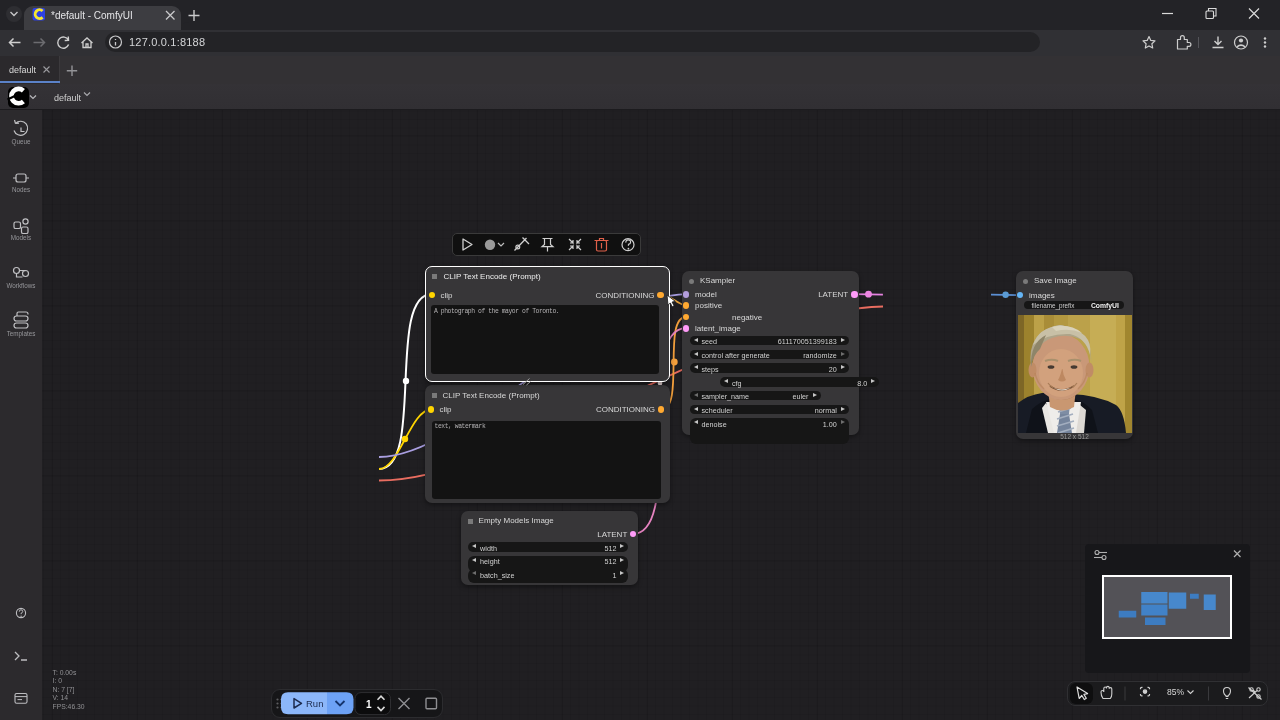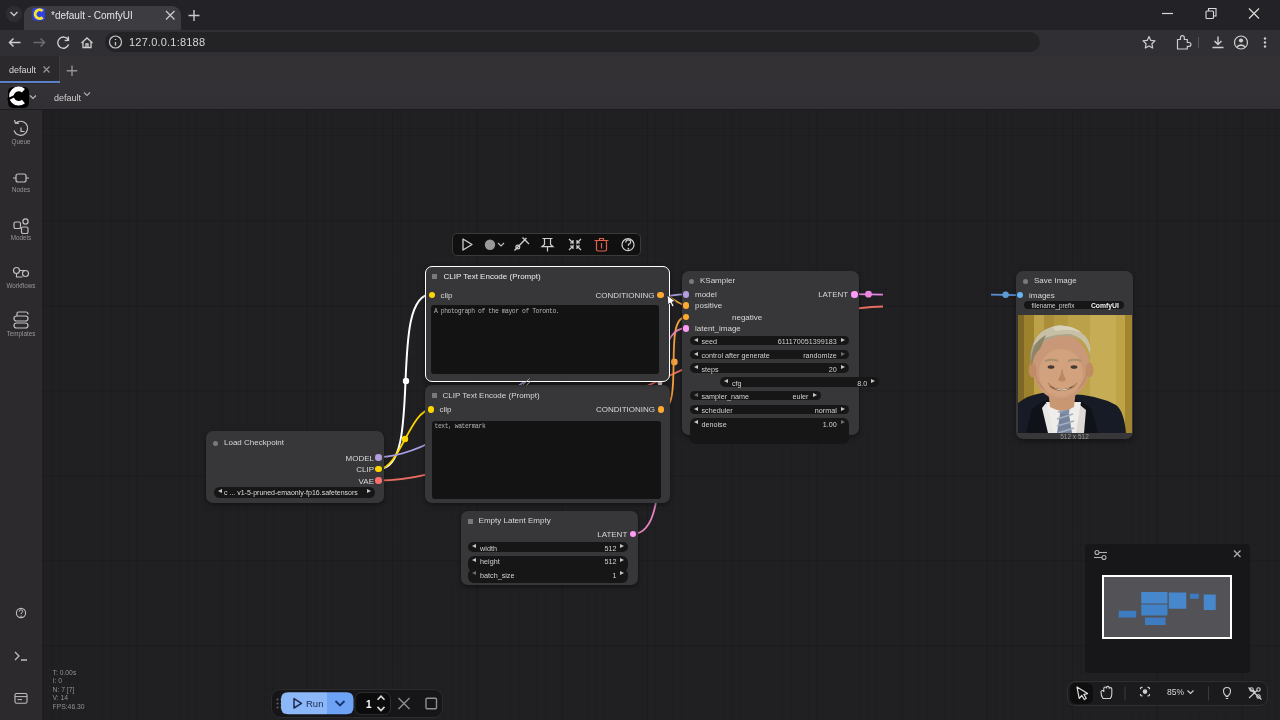--- a/index.html
+++ b/index.html
@@ -125,35 +125,20 @@
     <path d="M854.3,294.2 L882.9,294.7" stroke="#e583e0" stroke-width="1.8" fill="none"></path>
     <path d="M991,294.6 L1020,295.1" stroke="#5b8fd4" stroke-width="1.8" fill="none"></path>
     <circle cx="406" cy="381" r="3.2" fill="#fff"></circle>
     <circle cx="405" cy="439" r="3.2" fill="#ffd500"></circle>
     <circle cx="674.3" cy="362" r="3.4" fill="#f5a13d"></circle>
     <circle cx="660" cy="383" r="2.4" fill="#e6d5d5"></circle>
     <circle cx="868.5" cy="294.2" r="3.4" fill="#ee86e3"></circle>
     <circle cx="1005.6" cy="294.8" r="3.2" fill="#5b9bd4"></circle>
   </svg>
 
-  <div class="node" style="left:206px;top:431px;width:178px;height:72px;">
-    <div class="ndot" style="border-radius:50%;top:10px;"></div>
-    <div class="ntitle" style="top:7px;">Load Checkpoint</div>
-    <div class="slot" style="right:10px;top:22.5px;">MODEL</div>
-    <div class="dot" style="left:169.4px;top:23px;background:#b39ddb;"></div>
-    <div class="slot" style="right:10px;top:34px;">CLIP</div>
-    <div class="dot" style="left:169.4px;top:34.5px;background:#ffd500;"></div>
-    <div class="slot" style="right:10px;top:45.5px;">VAE</div>
-    <div class="dot" style="left:169.4px;top:46px;background:#ff6e6e;"></div>
-    <div class="widget" style="left:8px;top:56px;width:161px;height:10.5px;">
-      <div class="tri tl"></div>
-        <div class="tri tr"></div>
-      <div style="position:absolute;left:10px;top:1.5px;font-size:7px;white-space:nowrap;color:#ddd;">c ... v1-5-pruned-emaonly-fp16.safetensors</div>
-    </div>
-  </div>
 
   <div class="node" style="left:424.5px;top:385px;width:245px;height:117.5px;">
     <div class="ndot"></div>
     <div class="ntitle" style="top:6px;">CLIP Text Encode (Prompt)</div>
     <div class="slot" style="left:15px;top:20px;">clip</div>
     <div class="dot" style="left:3.4px;top:21.3px;background:#ffd500;"></div>
     <div class="slot" style="right:14.5px;top:20px;">CONDITIONING</div>
     <div class="dot" style="left:233.3px;top:21.3px;background:#ffa931;"></div>
     <div class="tarea" style="left:7px;top:35.5px;width:229px;height:78px;">text, watermark</div>
   </div>
@@ -290,21 +275,21 @@
 
         <path d="M17,58 Q19,68 26,74" stroke="#b58259" stroke-width="1.4" fill="none" opacity="0.6"></path>
         <path d="M69,58 Q67,68 60,74" stroke="#b58259" stroke-width="1.4" fill="none" opacity="0.6"></path>
       </svg>
     </div>
     <div class="abs" style="left:0;top:162px;width:117px;text-align:center;font-size:6.5px;color:#9a9a9a;">512 x 512</div>
   </div>
 
   <div class="node" style="left:460.6px;top:511px;width:177.2px;height:74px;">
     <div class="ndot"></div>
-    <div class="ntitle" style="top:5px;">Empty Latent Empty</div>
+    <div class="ntitle" style="top:5px;">Empty Models Image</div>
     <div class="slot" style="right:10.5px;top:19px;">LATENT</div>
     <div class="dot" style="left:169.3px;top:19.6px;background:#ff9cf9;"></div>
     <div class="widget" style="left:7.5px;top:31px;width:160.3px;height:9.5px;">
       <div class="tri tl"></div>
         <div class="tri tr"></div>
       <div class="wl">width</div>
         <div class="wv">512</div>
     </div>
     <div class="widget" style="left:7.5px;top:44.5px;width:160.3px;height:16px;">
       <div class="tri tl"></div>

